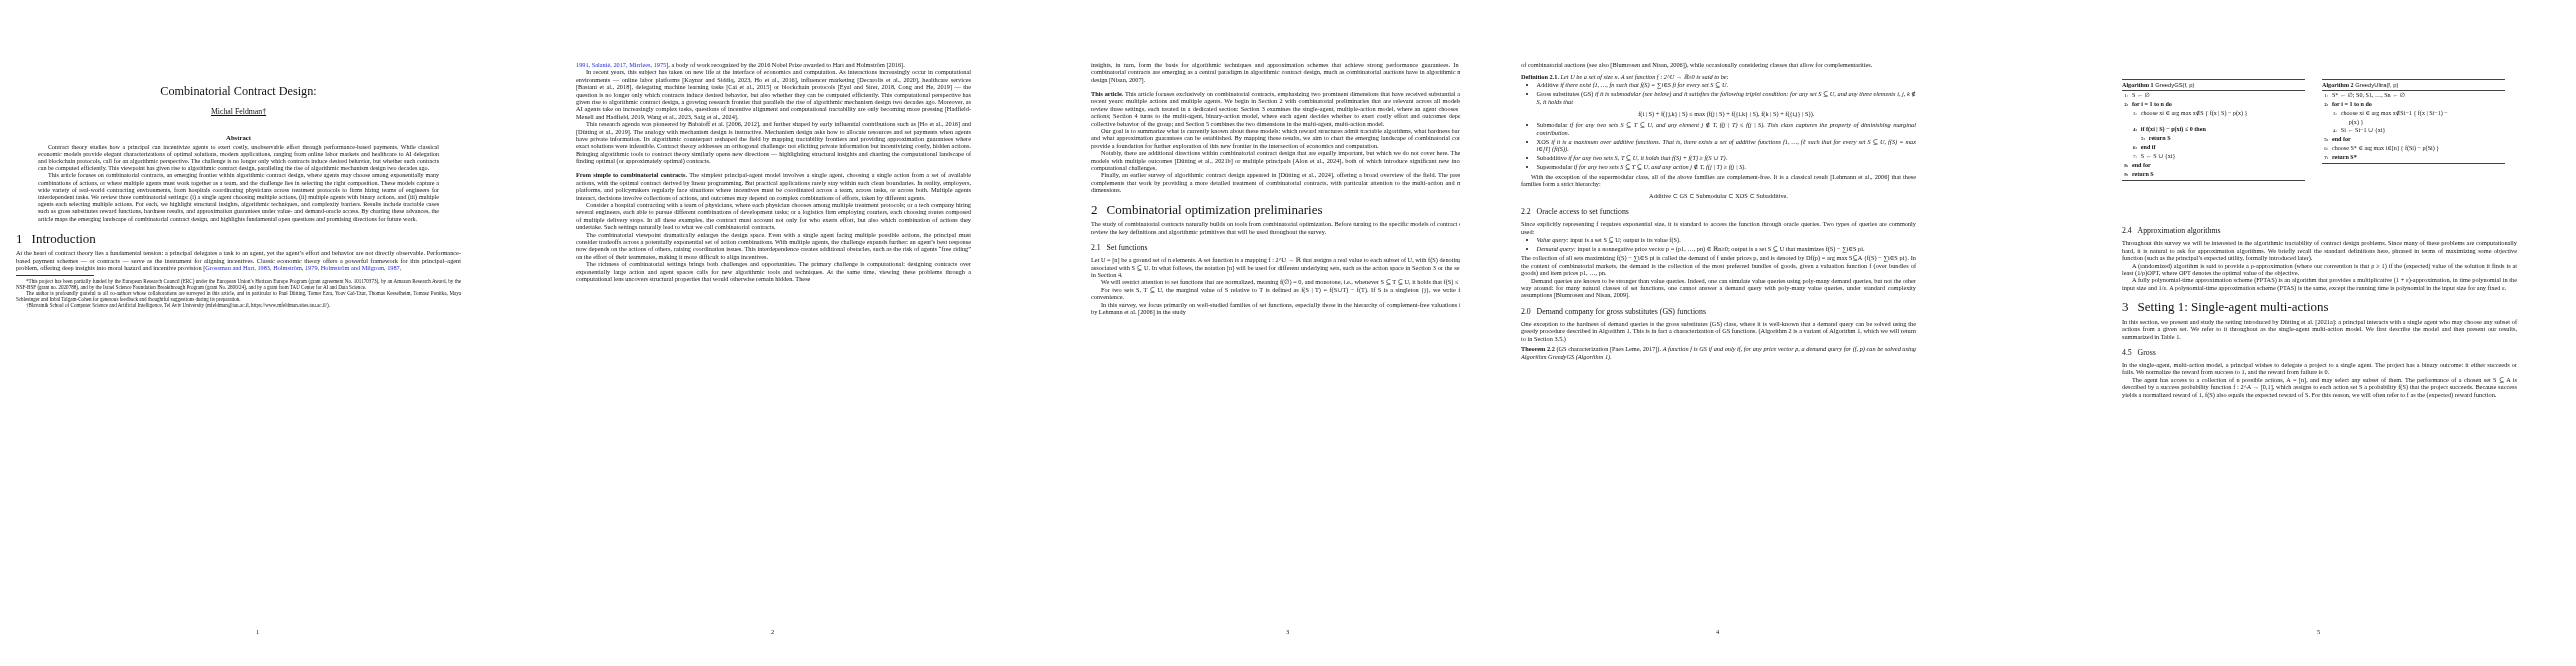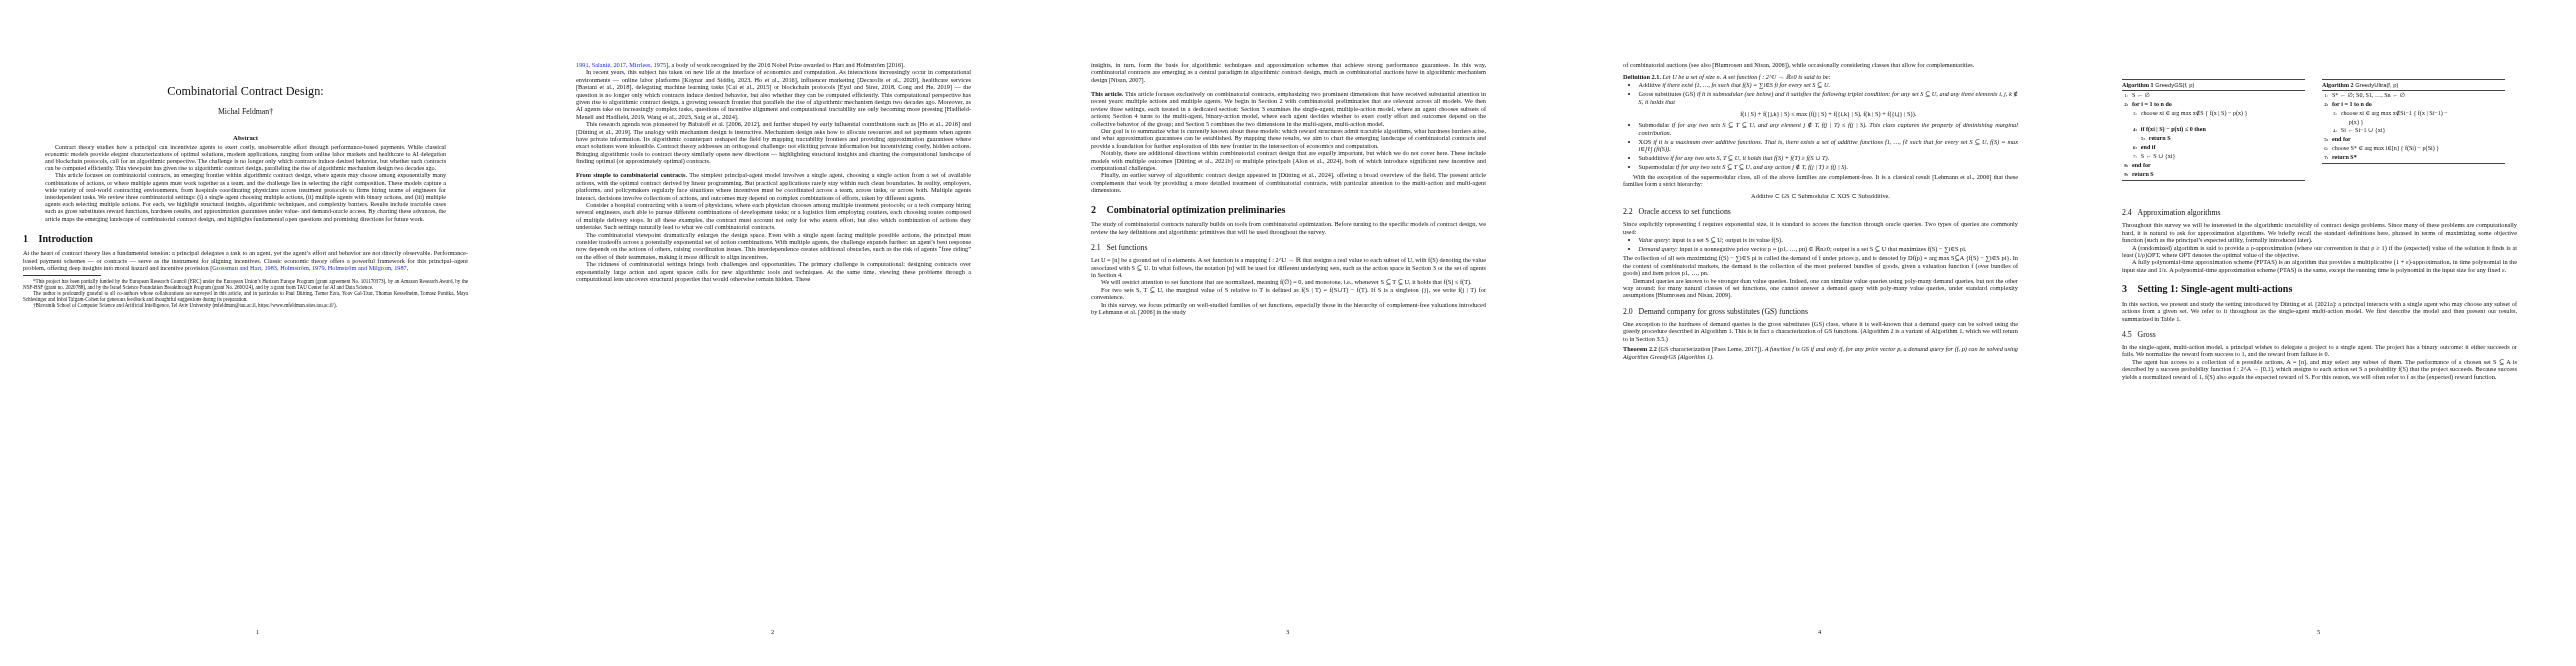--- a/index.html
+++ b/index.html
@@ -1,28 +1,28 @@
 <!DOCTYPE html>
 <html style="font-size:9px"><head>
 <meta charset="utf-8">
 <style>
   html,body{margin:0;padding:0;background:#fff;}
   body{width:2576px;height:667px;position:relative;overflow:hidden;font-family:"Liberation Serif","DejaVu Serif",serif;color:#111;}
   .page{position:absolute;top:0;width:515px;height:667px;background:#fff;box-sizing:border-box;}
-  .col{position:absolute;left:23px;width:445px;font-size:6.3px;line-height:7.4px;text-align:justify;}
+  .col{position:absolute;left:16px;width:445px;font-size:6.3px;line-height:7.4px;text-align:justify;}
   p{margin:0;text-indent:10px;}
   p.ni{text-indent:0;}
   .cite{color:#1f2bd6;}
   em{font-style:italic;}
-  .h1{font-size:10px;font-weight:bold;margin:10px 0 5.6px 0;line-height:11px;}
+  .h1{font-size:13px;font-weight:normal;margin:10px 0 5.6px 0;line-height:11px;}
   .h2{font-size:7.8px;margin:7.8px 0 3.9px 0;line-height:9.4px;}
   .h1 .num,.h2 .num{display:inline-block;width:15.6px;}
   .pnum{position:absolute;bottom:32px;width:100%;text-align:center;font-size:6.4px;}
   .title{text-align:center;font-size:12.2px;line-height:16.7px;}
-  .author{text-align:center;font-size:7.8px;margin-top:7.8px;}
+  .author{text-align:center;font-size:7.8px;margin-top:7.8px;text-decoration:underline;}
   .abs-head{text-align:center;font-weight:bold;font-size:6.7px;margin:19px 0 2.2px 0;}
   .abstract{margin:0 22px;font-size:6.1px;line-height:7.2px;}
   .fn{font-size:5.1px;line-height:6.1px;}
   .fnrule{width:78px;border-top:0.6px solid #333;margin:3.3px 0 2.2px 0;}
   .stamp{position:absolute;left:7.8px;top:461px;transform:rotate(-90deg);transform-origin:left top;font-size:12.8px;color:#888;font-family:"Liberation Serif",serif;white-space:nowrap;letter-spacing:0.6px;}
   .para-head{font-weight:bold;}
   ul{margin:1.1px 0 1.1px 0;padding-left:15.6px;}
   li{margin:0 0 1.7px 0;}
   .center{text-align:center;margin:4.4px 0;}
   .alg{position:absolute;top:79px;width:183px;font-size:6.1px;line-height:8px;}
@@ -85,21 +85,21 @@
     <p class="ni">The study of combinatorial contracts naturally builds on tools from combinatorial optimization. Before turning to the specific models of contract design, we review the key definitions and algorithmic primitives that will be used throughout the survey.</p>
     <div class="h2"><span class="num">2.1</span><span>Set functions</span></div>
     <p class="ni">Let U = [n] be a ground set of n elements. A set function is a mapping f : 2^U → ℝ that assigns a real value to each subset of U, with f(S) denoting the value associated with S ⊆ U. In what follows, the notation [n] will be used for different underlying sets, such as the action space in Section 3 or the set of agents in Section 4.</p>
     <p>We will restrict attention to set functions that are normalized, meaning f(∅) = 0, and monotone, i.e., whenever S ⊆ T ⊆ U, it holds that f(S) ≤ f(T).</p>
     <p>For two sets S, T ⊆ U, the marginal value of S relative to T is defined as f(S | T) = f(S∪T) − f(T). If S is a singleton {j}, we write f(j | T) for convenience.</p>
     <p>In this survey, we focus primarily on well-studied families of set functions, especially those in the hierarchy of complement-free valuations introduced by Lehmann et al. [2006] in the study</p>
   </div>
   <div class="pnum">3</div>
 </div>
 
-<div class="page" style="left:1562px">
+<div class="page" style="left:1460px">
   <div class="col" style="top:61px;left:61px;width:395px;">
     <p class="ni">of combinatorial auctions (see also [Blumrosen and Nisan, 2006]), while occasionally considering classes that allow for complementarities.</p>
     <p class="ni" style="margin-top:4.4px"><b>Definition 2.1.</b> <em>Let U be a set of size n. A set function f : 2^U → ℝ≥0 is said to be:</em></p>
     <ul>
       <li><span>Additive</span><em> if there exist f1, …, fn such that f(S) = ∑i∈S fi for every set S ⊆ U.</em></li>
       <li><span>Gross substitutes (GS)</span><em> if it is submodular (see below) and it satisfies the following triplet condition: for any set S ⊆ U, and any three elements i, j, k ∉ S, it holds that</em>
         <div class="center">f(i | S) + f({j,k} | S) ≤ max (f(j | S) + f({i,k} | S), f(k | S) + f({i,j} | S)).</div></li>
       <li><span>Submodular</span><em> if for any two sets S ⊆ T ⊆ U, and any element j ∉ T, f(j | T) ≤ f(j | S). This class captures the property of diminishing marginal contribution.</em></li>
       <li><span>XOS</span><em> if it is a maximum over additive functions. That is, there exists a set of additive functions f1, …, fℓ such that for every set S ⊆ U, f(S) = max i∈[ℓ] (fi(S)).</em></li>
       <li><span>Subadditive</span><em> if for any two sets S, T ⊆ U, it holds that f(S) + f(T) ≥ f(S ∪ T).</em></li>
@@ -142,21 +142,21 @@
     <div class="ln kw"><span class="n">2:</span><span>for i = 1 to n do</span></div>
     <div class="ln" style="padding-left:11px"><span class="n">3:</span><span>choose xi ∈ arg max x∉Si−1 { f(x | Si−1) −</span></div>
     <div class="ln" style="padding-left:19px"><span class="n"></span><span>p(x) }</span></div>
     <div class="ln" style="padding-left:11px"><span class="n">4:</span><span>Si ← Si−1 ∪ {xi}</span></div>
     <div class="ln kw"><span class="n">5:</span><span>end for</span></div>
     <div class="ln"><span class="n">6:</span><span>choose S* ∈ arg max i∈[n] { f(Si) − p(Si) }</span></div>
     <div class="ln kw"><span class="n">7:</span><span>return S*</span></div>
     <div class="ft"></div>
   </div>
   <div class="col" style="top:208px;left:61px;width:395px;">
-    <div class="h2" style="margin-top:0"><span class="num">2.4</span><span>Approximation algorithms</span></div>
+    <div class="h2" style="margin-top:18px"><span class="num">2.4</span><span>Approximation algorithms</span></div>
     <p class="ni">Throughout this survey we will be interested in the algorithmic tractability of contract design problems. Since many of these problems are computationally hard, it is natural to ask for approximation algorithms. We briefly recall the standard definitions here, phrased in terms of maximizing some objective function (such as the principal’s expected utility, formally introduced later).</p>
     <p>A (randomized) algorithm is said to provide a ρ-approximation (where our convention is that ρ ≥ 1) if the (expected) value of the solution it finds is at least (1/ρ)OPT, where OPT denotes the optimal value of the objective.</p>
     <p>A fully polynomial-time approximation scheme (FPTAS) is an algorithm that provides a multiplicative (1 + ε)-approximation, in time polynomial in the input size and 1/ε. A polynomial-time approximation scheme (PTAS) is the same, except the running time is polynomial in the input size for any fixed ε.</p>
     <div class="h1"><span class="num">3</span><span>Setting 1: Single-agent multi-actions</span></div>
     <p class="ni">In this section, we present and study the setting introduced by Dütting et al. [2021a]: a principal interacts with a single agent who may choose any subset of actions from a given set. We refer to it throughout as the single-agent multi-action model. We first describe the model and then present our results, summarized in Table 1.</p>
     <div class="h2"><span class="num">4.5</span><span>Gross</span></div>
     <p class="ni">In the single-agent, multi-action model, a principal wishes to delegate a project to a single agent. The project has a binary outcome: it either succeeds or fails. We normalize the reward from success to 1, and the reward from failure is 0.</p>
     <p>The agent has access to a collection of n possible actions, A = [n], and may select any subset of them. The performance of a chosen set S ⊆ A is described by a success probability function f : 2^A → [0,1], which assigns to each action set S a probability f(S) that the project succeeds. Because success yields a normalized reward of 1, f(S) also equals the expected reward of S. For this reason, we will often refer to f as the (expected) reward function.</p>
   </div>
   <div class="pnum">5</div>

